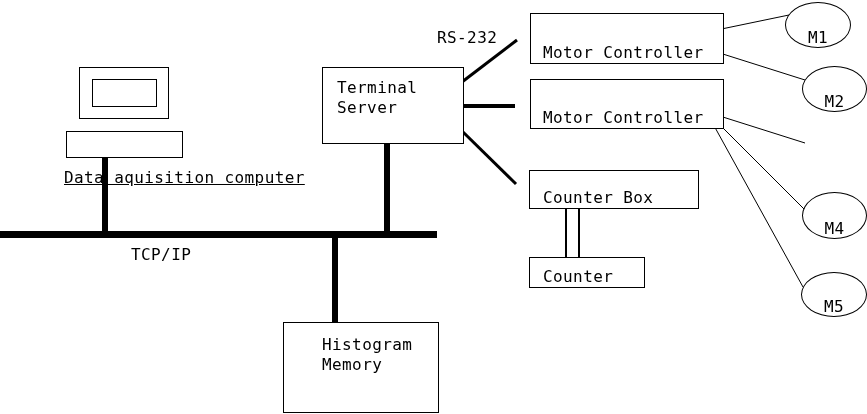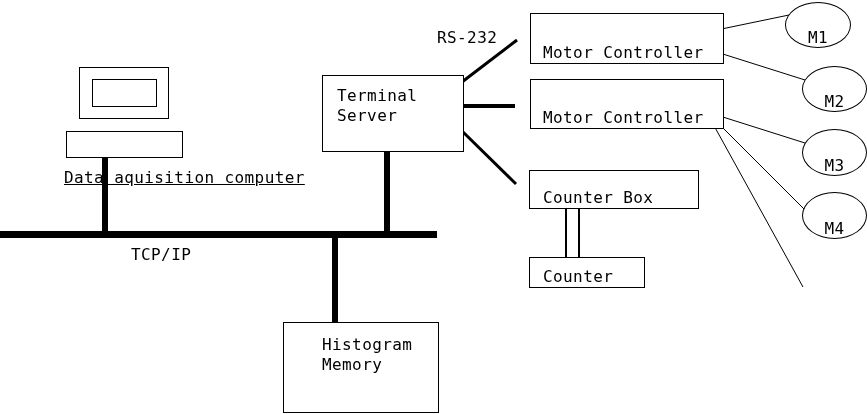--- a/index.html
+++ b/index.html
@@ -99,21 +99,21 @@
     <line x1="707" y1="113" x2="803" y2="287" stroke="#000" stroke-width="1"></line>
 
     <line x1="566" y1="207" x2="566" y2="258" stroke="#000" stroke-width="2"></line>
     <line x1="579" y1="207" x2="579" y2="258" stroke="#000" stroke-width="2"></line>
   </svg>
 
   <div class="icon-rect" style="left:79px; top:67px; width:90px; height:52px;"></div>
   <div class="icon-rect" style="left:92px; top:79px; width:65px; height:28px;"></div>
   <div class="icon-rect" style="left:66px; top:131px; width:117px; height:27px;"></div>
 
-  <div class="box" style="left:322px; top:67px; width:142px; height:77px; padding:10px 0 0 14px;margin-top:8px;">
+  <div class="box" style="left:322px; top:67px; width:142px; height:77px; padding:10px 0 0 14px;">
     <span class="lbl">Terminal
 Server</span>
   </div>
 
   <div class="box vcenter" style="left:514px; top:13px; width:194px; height:51px; padding-left:12px;">
     <span class="lbl">Motor Controller</span>
   </div>
 
   <div class="box vcenter" style="left:514px; top:79px; width:194px; height:50px; padding-left:12px;">
     <span class="lbl">Motor Controller</span>
@@ -131,20 +131,20 @@
   <div class="box vcenter" style="left:513px; top:257px; width:116px; height:31px; padding-left:13px;">
     <span class="lbl">Counter</span>
   </div>
 
   <div class="motor" style="left:785px; top:2px; width:66px; height:46px;">
     <span>M1</span>
   </div>
   <div class="motor" style="left:802px; top:66px; width:65px; height:46px;">
     <span>M2</span>
   </div>
-  <div class="motor" style="left:802px; top:129px; width:65px; height:47px;">
-    <span>M3</span>
-  </div>
   <div class="motor" style="left:802px; top:192px; width:65px; height:47px;">
     <span>M4</span>
+  </div>
+  <div class="motor" style="left:801px; top:272px; width:66px; height:45px;">
+    <span>M5</span>
   </div>
 
 </div>
 
 </body></html>

